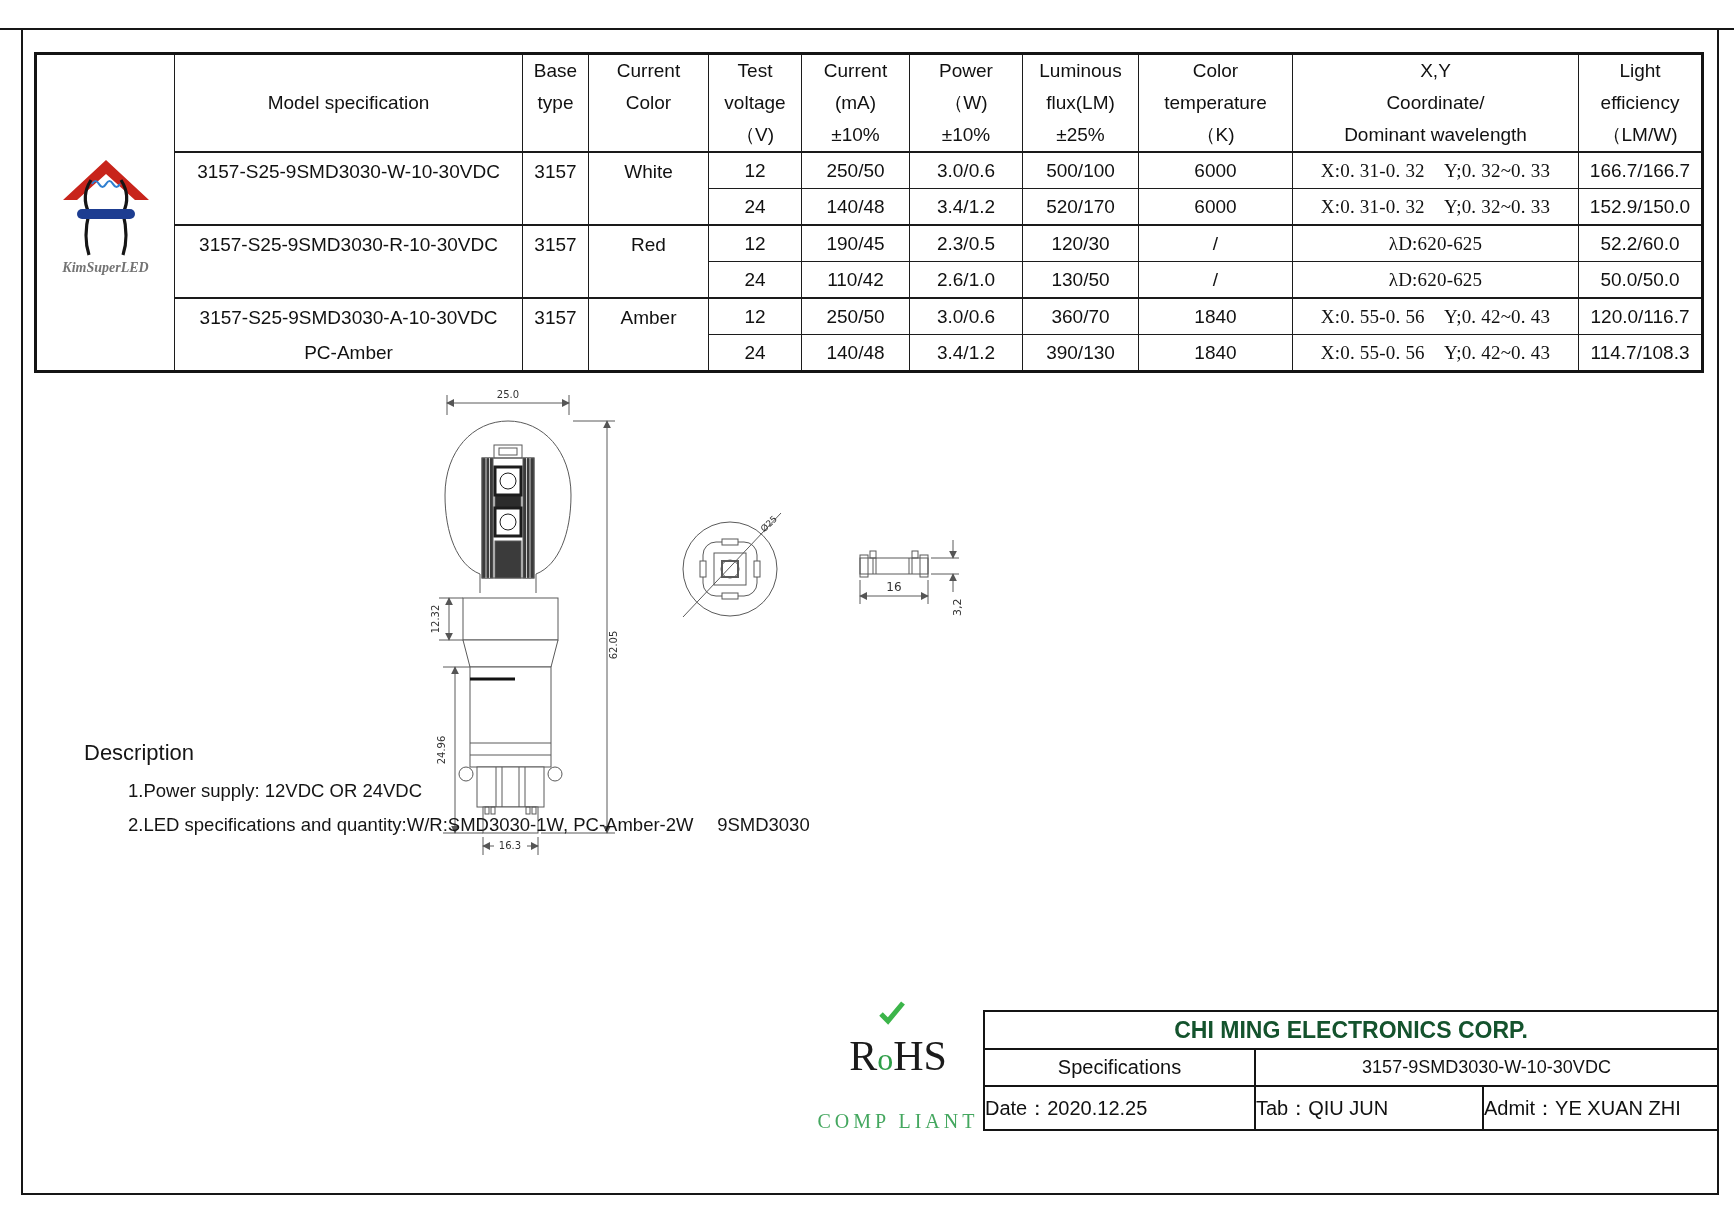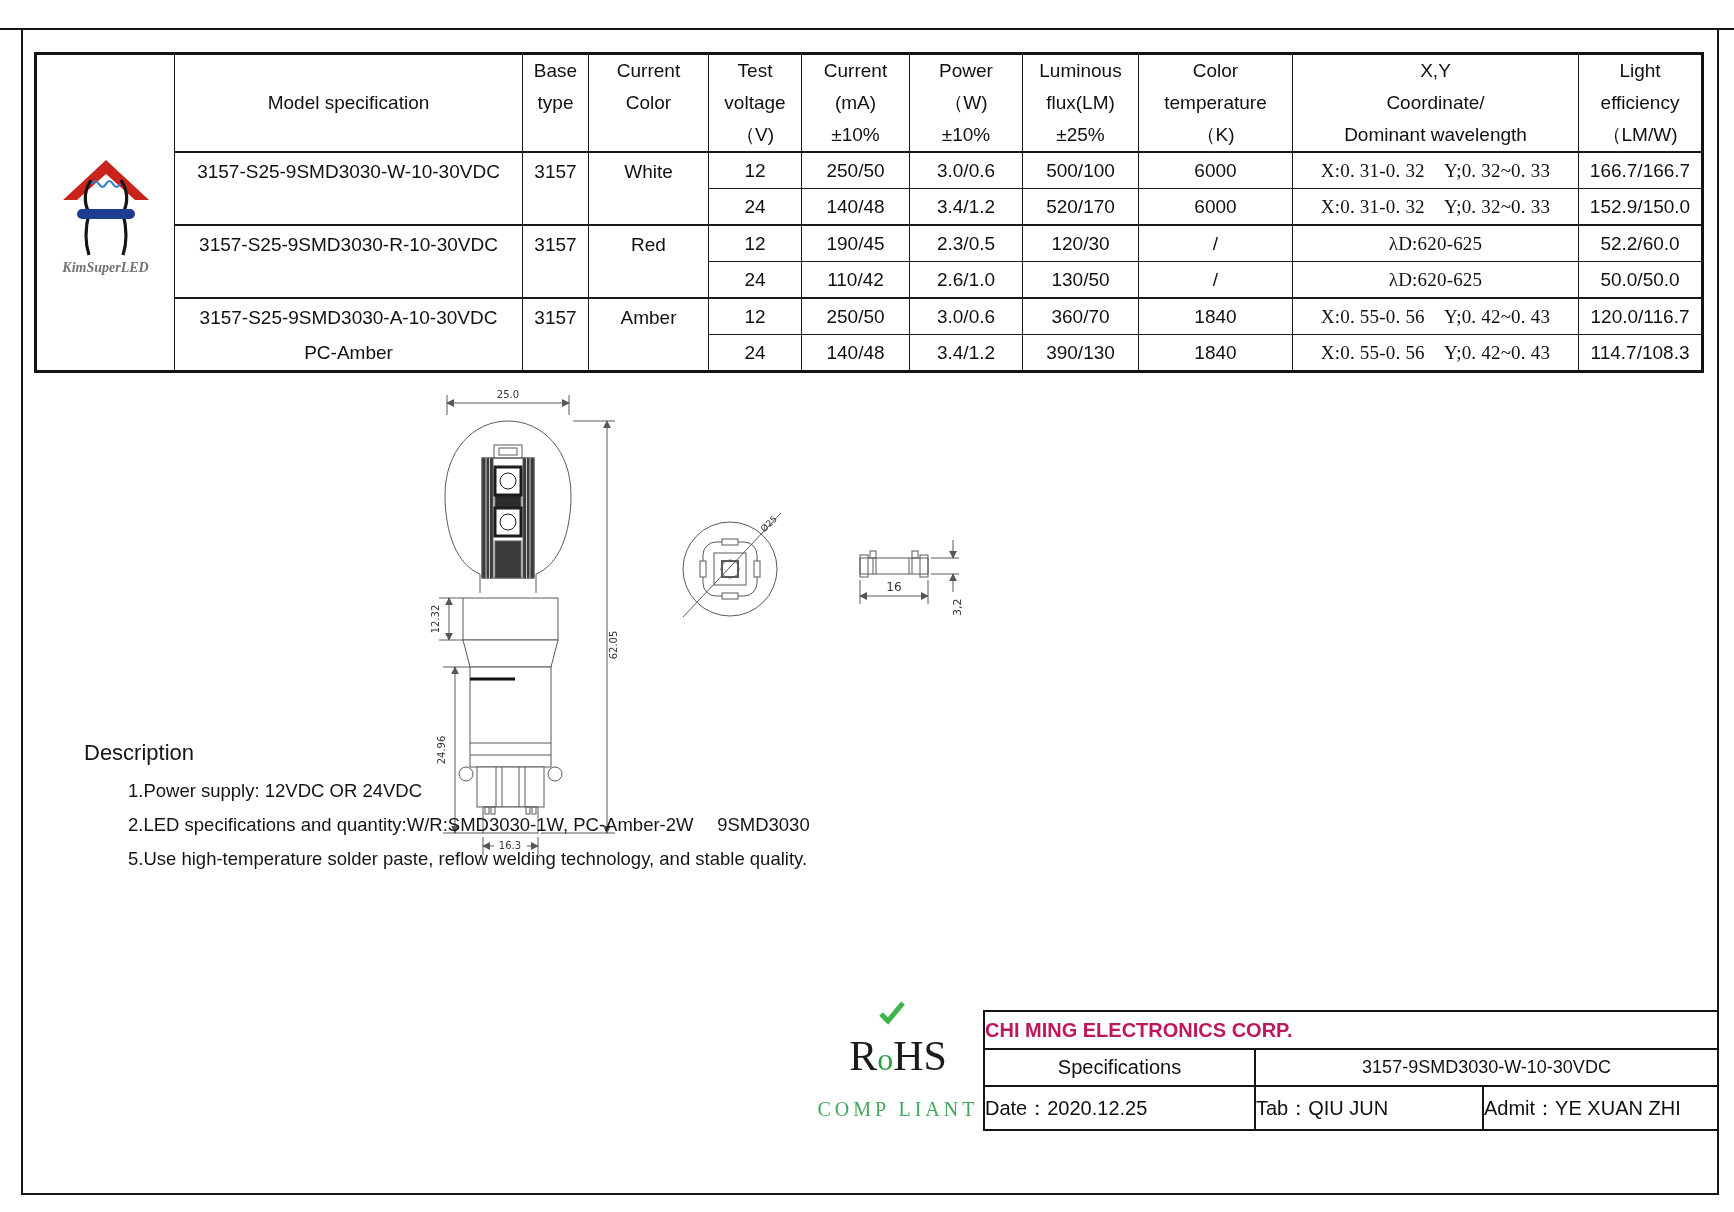--- a/index.html
+++ b/index.html
@@ -37,27 +37,27 @@
   .desc-item  { font-size:18.5px; line-height:34px; color:#151515; }
 
   
   .rohs { position:absolute; left:806px; top:1008px; width:184px; text-align:center; }
   .rohs-word { font-family:"Liberation Serif", serif; font-size:42px; line-height:61px;
                color:#1b1b1b; position:relative; display:inline-block; margin-top:18px; }
   .o-wrap { position:relative; display:inline-block; }
   .rohs-o { color:#2f9e48; font-size:32px; }
   .rohs-check { position:absolute; left:1px; top:-25px; }
   .rohs-comp { font-family:"Liberation Serif", serif; font-size:20px; color:#44a75f;
-               letter-spacing:4px; margin-top:8px; white-space:nowrap; }
+               letter-spacing:4px; margin-top:20px; white-space:nowrap; }
 
   
   table.foot { position:absolute; left:983px; top:1010px; border-collapse:collapse;
                table-layout:fixed; border:2.5px solid #141414; background:#fff; }
   table.foot td { border:2px solid #141414; padding:0; }
-  td.company { height:36px; text-align:left; font-weight:bold; font-size:20px; color:#be185d; }
+  td.company { height:36px; text-align:center; font-weight:bold; font-size:23px; color:#14532d; }
   td.flabel  { height:35px; text-align:center; font-size:20px; }
   td.fvalue  { height:35px; text-align:center; font-size:18px;margin-top:24px; }
   td.fitem   { height:42px; text-align:left; font-size:20px; padding-left:12px; }
 
   svg text { font-family:"DejaVu Sans", sans-serif; }
 </style>
 </head>
 <body>
 
 <div class="top-rule"></div>
@@ -368,21 +368,20 @@
   <rect x="40" y="53" width="18" height="11" fill="#fff"></rect>
   <text x="49" y="63" font-size="12" fill="#333" text-anchor="middle">16</text>
   <text transform="translate(116,88) rotate(-90)" font-size="11" fill="#333">3,2</text>
 </svg>
 
 <div class="desc">
   <div class="desc-title">Description</div>
   <div class="desc-items">
     <div class="desc-item">1.Power supply: 12VDC OR 24VDC</div>
     <div class="desc-item">2.LED specifications and quantity:W/R:SMD3030-1W, PC-Amber-2W　 9SMD3030</div>
-    <div class="desc-item">5.Use high-temperature solder paste, reflow welding technology, and stable quality.</div>
   </div>
 </div>
 
 <div class="rohs">
   <div class="rohs-word">
     <span>R</span><span class="o-wrap"><svg class="rohs-check" width="28" height="24" viewBox="0 0 28 24">
           <path d="M3 13 L10 20 L25 2" stroke="#3cb54a" stroke-width="5" fill="none"></path>
         </svg><span class="rohs-o">o</span></span><span>HS</span>
   </div>
   <div class="rohs-comp">COMP LIANT</div>

